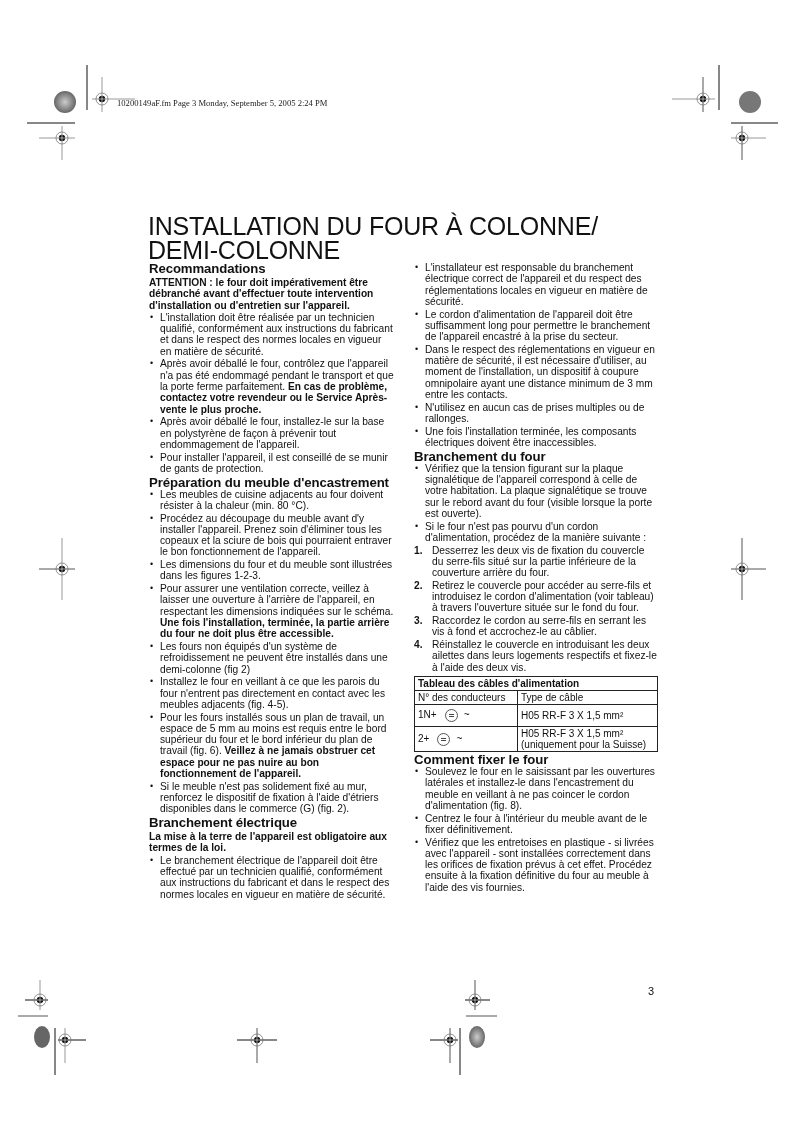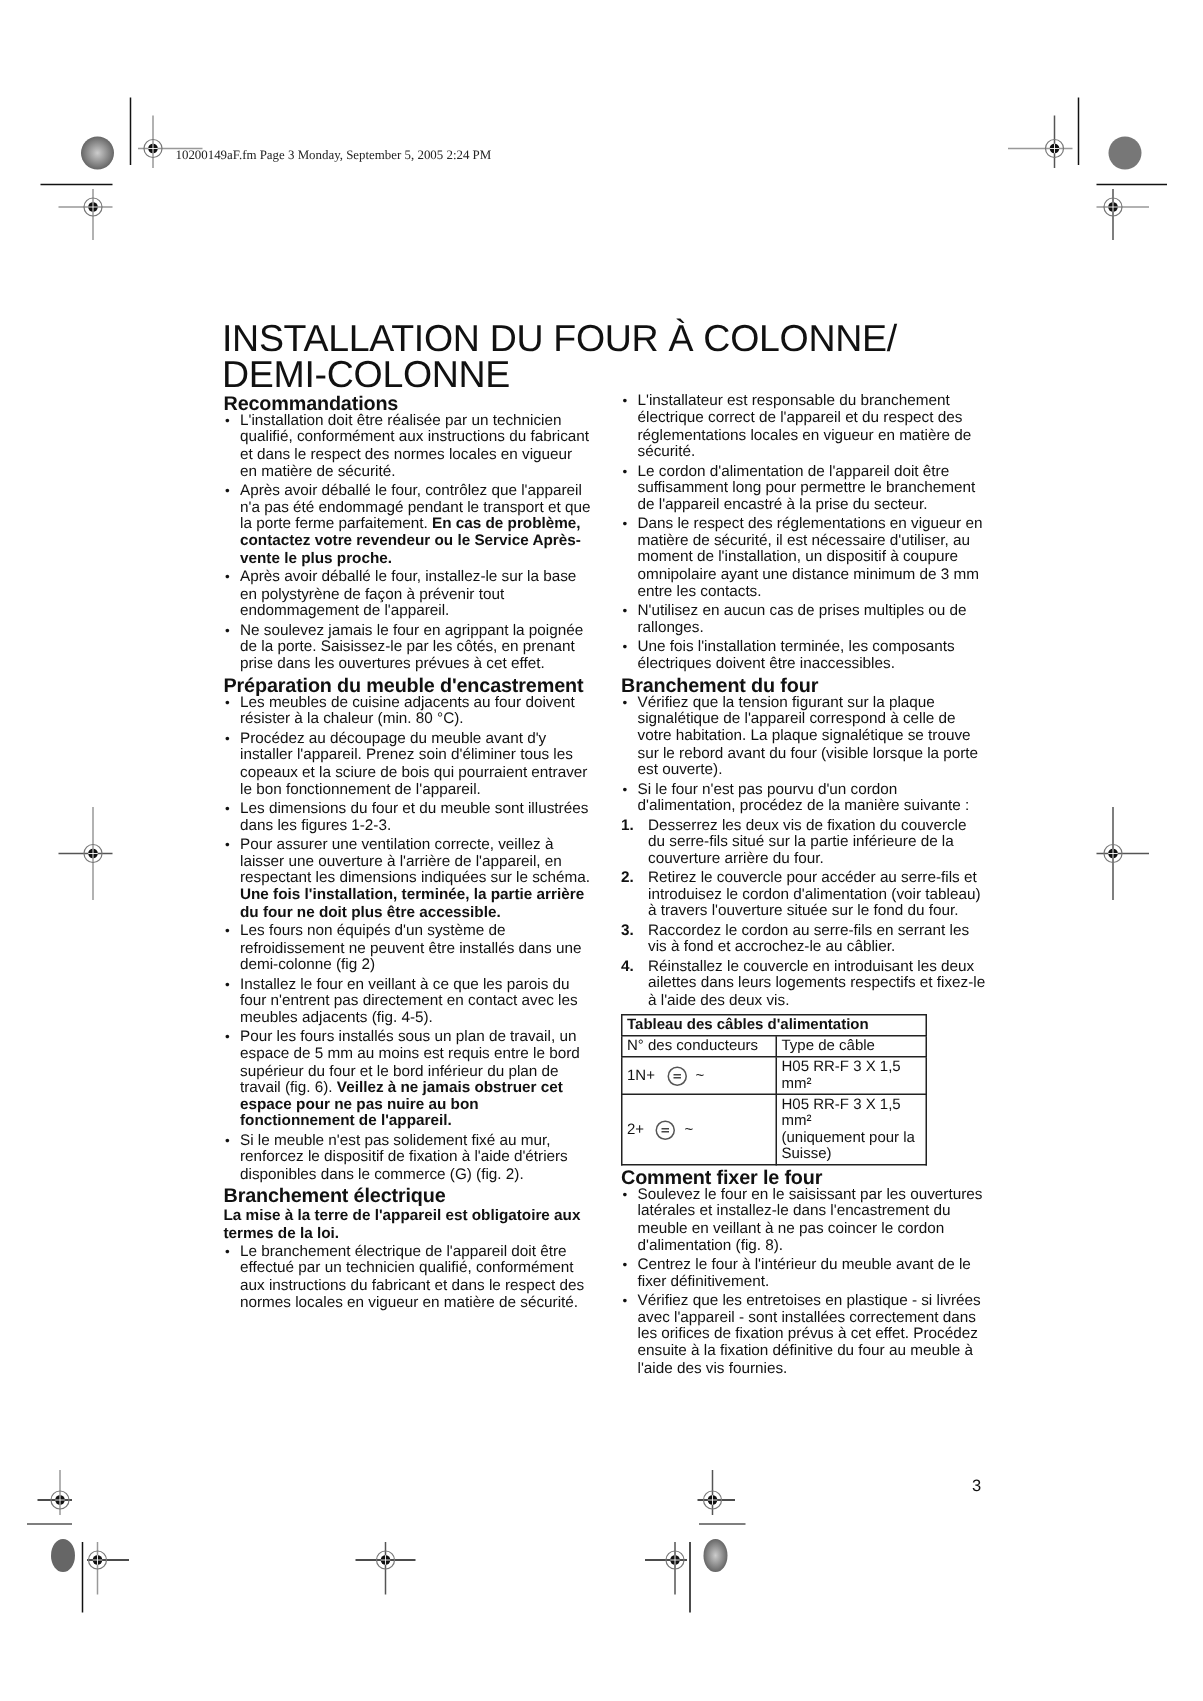--- a/index.html
+++ b/index.html
@@ -13,21 +13,21 @@
   h2 { font-size:13.2px; line-height:13px; margin:0; font-weight:bold; letter-spacing:-0.1px; }
   .bold-p { font-weight:bold; margin:2px 0 1px 0; }
   ul { list-style:none; margin:0; padding:0; }
   li { position:relative; padding-left:11px; margin:0 0 1.4px 0; }
   li::before { content:"•"; position:absolute; left:1px; top:0; font-size:9px; }
   ol { list-style:none; margin:0; padding:0; }
   ol li { padding-left:18px; }
   ol li::before { content:none; }
   .num { position:absolute; left:0; top:0; font-weight:bold; }
   b { font-weight:bold; }
-  table.cables { border-collapse:collapse; width:204px; margin:3px 0 1px 0; font-size:10px; line-height:11px; }
+  table.cables { border-collapse:collapse; width:244px; margin:3px 0 1px 0; font-size:10px; line-height:11px; }
   table.cables td { border:1px solid #222; padding:1px 3px; vertical-align:middle; }
   table.cables .thead { font-weight:bold; }
   .ground { display:inline-block; width:11px; height:11px; border:1px solid #555; border-radius:50%; position:relative; vertical-align:middle; margin:0 6px 0 8px; }
   .ground::after { content:""; position:absolute; left:3px; top:6px; width:5px; height:1px; background:#444; box-shadow:0 -2px 0 #444; }
   .page-num { left:648px; top:985px; font-size:11px; }
 </style>
 </head>
 <body>
 
 <div class="abs header-line">10200149aF.fm  Page 3  Monday, September 5, 2005  2:24 PM</div>
@@ -100,25 +100,26 @@
 </svg>
 
 <div class="abs title">
   <div>INSTALLATION DU FOUR À COLONNE/</div>
   <div>DEMI-COLONNE</div>
 </div>
 
 <div class="col col-left">
   <section>
     <h2>Recommandations</h2>
+    <p class="bold-p">ATTENTION : le four doit impérativement être débranché avant d'effectuer toute intervention d'installation ou d'entretien sur l'appareil.</p>
     <ul>
       <li><span>L'installation doit être réalisée par un technicien qualifié, conformément aux instructions du fabricant et dans le respect des normes locales en vigueur en matière de sécurité.</span></li>
       <li><span>Après avoir déballé le four, contrôlez que l'appareil n'a pas été endommagé pendant le transport et que la porte ferme parfaitement. </span><b>En cas de problème, contactez votre revendeur ou le Service Après-vente le plus proche.</b></li>
       <li><span>Après avoir déballé le four, installez-le sur la base en polystyrène de façon à prévenir tout endommagement de l'appareil.</span></li>
-      <li><span>Ne soulevez jamais le four en agrippant la poignée de la porte. Saisissez-le par les côtés, en prenant prise dans les ouvertures prévues à cet effet.</span></li>
+      <li><span>Pour installer l'appareil, il est conseillé de se munir de gants de protection.</span></li>
     </ul>
   </section>
 
   <section>
     <h2>Préparation du meuble d'encastrement</h2>
     <ul>
       <li><span>Les meubles de cuisine adjacents au four doivent résister à la chaleur (min. 80 °C).</span></li>
       <li><span>Procédez au découpage du meuble avant d'y installer l'appareil. Prenez soin d'éliminer tous les copeaux et la sciure de bois qui pourraient entraver le bon fonctionnement de l'appareil.</span></li>
       <li><span>Les dimensions du four et du meuble sont illustrées dans les figures 1-2-3.</span></li>
       <li><span>Pour assurer une ventilation correcte, veillez à laisser une ouverture à l'arrière de l'appareil, en respectant les dimensions indiquées sur le schéma. </span><b>Une fois l'installation, terminée, la partie arrière du four ne doit plus être accessible.</b></li>

